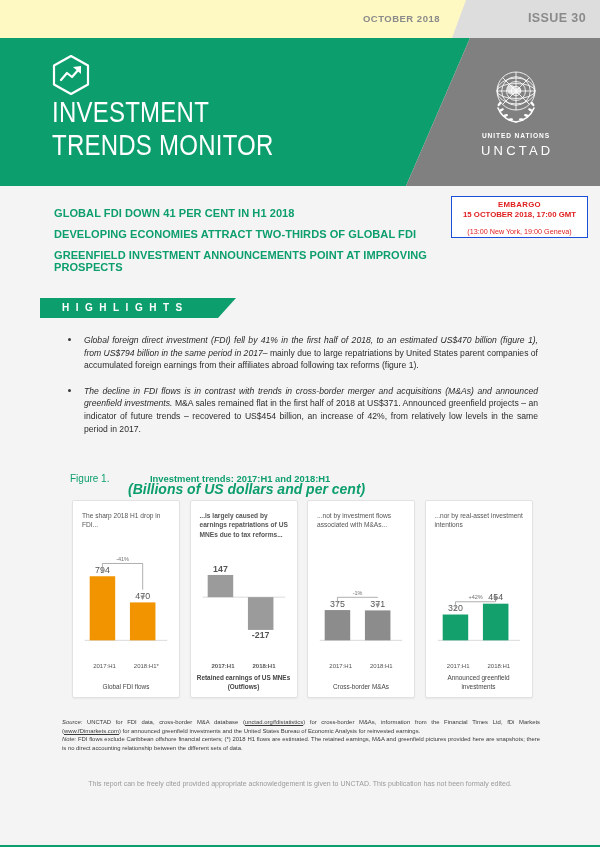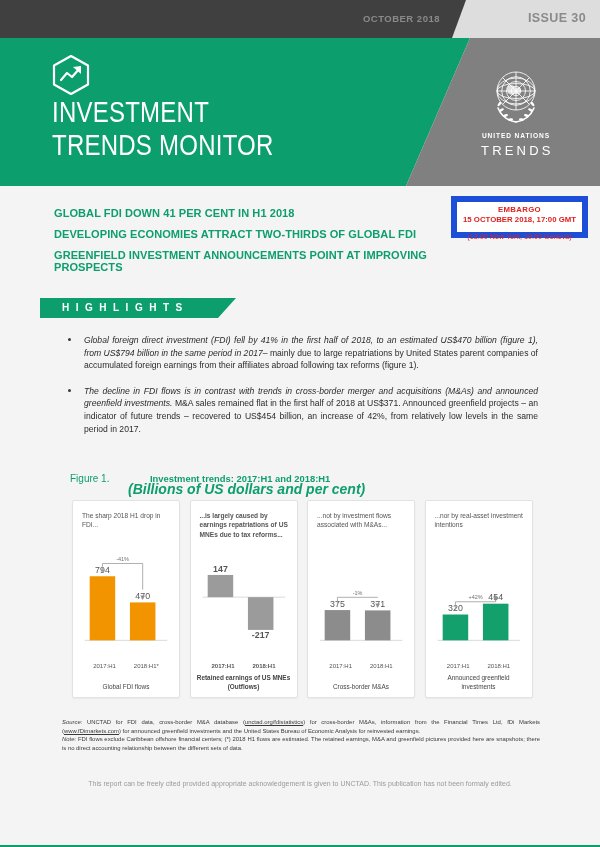--- a/index.html
+++ b/index.html
@@ -6,21 +6,21 @@
   html,body { width:600px; height:847px; }
   body {
     font-family:"Liberation Sans", sans-serif;
     background:#f2f2f2;
     position:relative;
     overflow:hidden;
   }
   .page { position:absolute; inset:0; background:#f4f4f4; }
 
   
-  .topstrip { position:absolute; left:0; top:0; width:600px; height:38px; background:#404040; }
+  .topstrip { position:absolute; left:0; top:0; width:600px; height:38px; background:#fef9c3; }
   .topstrip .grayband {
     position:absolute; right:0; top:0; width:148px; height:38px;
     background:#dddddd;
     clip-path: polygon(14px 0, 148px 0, 148px 38px, 0 38px);
   }
   .issue-label {
     position:absolute; right:14px; top:11px;
     font-size:12.5px; font-weight:bold; letter-spacing:.4px;
     color:#8a8a8a;
   }
@@ -58,21 +58,21 @@
     color:#ffffff; font-size:6.6px; font-weight:bold; letter-spacing:.9px;
   }
   .unctad-text {
     position:absolute; left:481px; top:105px; width:70px; text-align:center;
     color:#ffffff; font-size:13px; font-weight:400; letter-spacing:3.2px;
   }
 
   
   .embargo {
     position:absolute; left:451px; top:196px; width:137px; height:42px;
-    border:6px solid #1d4ed8; background:#ffffff;
+    border:1px solid #1d4ed8; background:#ffffff;
     color:#e02020; text-align:center; padding-top:3px;
   }
   .embargo .e1 { font-size:7.8px; font-weight:bold; letter-spacing:.3px; }
   .embargo .e2 { font-size:7.8px; font-weight:bold; margin-top:1px; }
   .embargo .e3 { font-size:7.2px; margin-top:8px; }
 
   
   .headlines { position:absolute; left:54px; top:207px; width:400px; }
   .headlines div {
     color:#0d9e6e; font-size:11.4px; font-weight:bold;
@@ -202,21 +202,21 @@
           <ellipse cx="24.5" cy="55.5" rx="2.6" ry="1.3" transform="rotate(-18 24.5 55.5)"></ellipse>
           <ellipse cx="29.5" cy="59.5" rx="2.6" ry="1.3" transform="rotate(-8 29.5 59.5)"></ellipse>
           <ellipse cx="51.5" cy="44" rx="2.6" ry="1.3" transform="rotate(50 51.5 44)"></ellipse>
           <ellipse cx="49.5" cy="50" rx="2.6" ry="1.3" transform="rotate(32 49.5 50)"></ellipse>
           <ellipse cx="45.5" cy="55.5" rx="2.6" ry="1.3" transform="rotate(18 45.5 55.5)"></ellipse>
           <ellipse cx="40.5" cy="59.5" rx="2.6" ry="1.3" transform="rotate(8 40.5 59.5)"></ellipse>
         </g>
       </svg>
     </span>
     <div class="un-text">UNITED NATIONS</div>
-    <div class="unctad-text">TRENDS</div>
+    <div class="unctad-text">UNCTAD</div>
   </div>
 
   <div class="embargo">
     <div class="e1">EMBARGO</div>
     <div class="e2">15 OCTOBER 2018, 17:00 GMT</div>
     <div class="e3">(13:00 New York, 19:00 Geneva)</div>
   </div>
 
   <div class="headlines">
     <div>GLOBAL FDI DOWN 41 PER CENT IN H1 2018</div>

